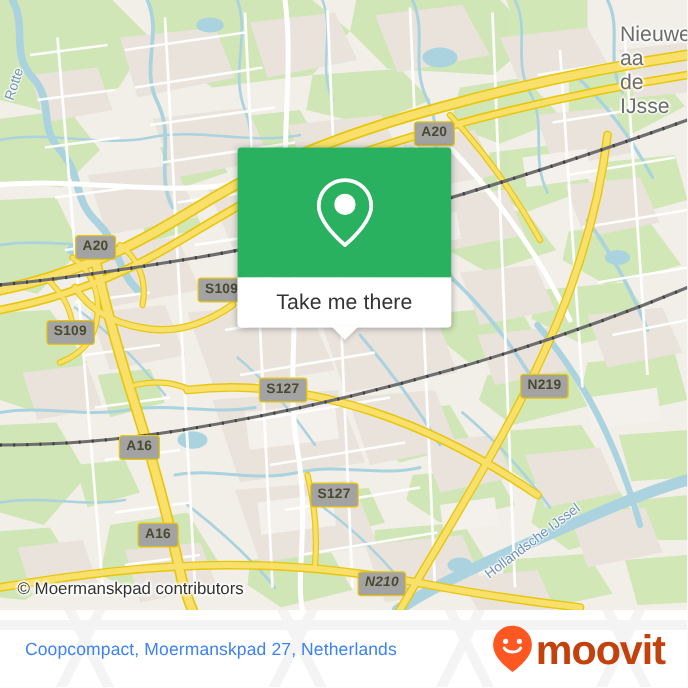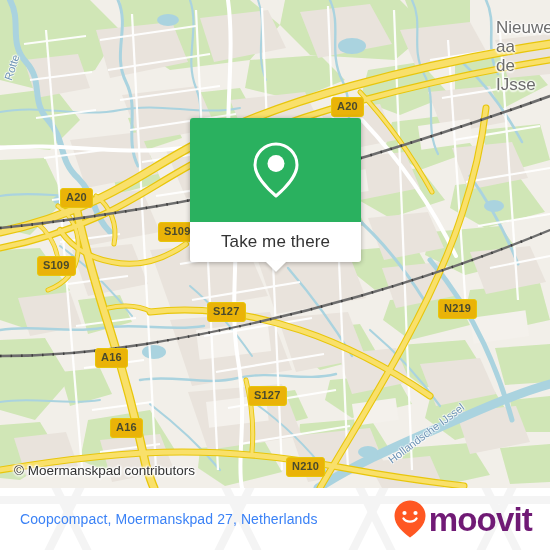--- a/index.html
+++ b/index.html
@@ -35,21 +35,21 @@
     position: absolute;
     left: 0; top: 0;
     width: 550px;
     height: 488px;
     display: block;
   }
 
   
   .shield {
     position: absolute;
-    background: #eab308;
+    background: #a3a3a3;
     border: 1.6px solid #e8c60b;
     border-radius: 3px;
     color: #4a4a2e;
     font-family: "Liberation Sans", sans-serif;
     font-weight: bold;
     font-size: 11px;
     line-height: 1;
     padding: 3px 5px 4px 5px;
     letter-spacing: 0.2px;
     white-space: nowrap;
@@ -175,21 +175,21 @@
     top: 50%;
     transform: translateY(-50%);
     display: flex;
     align-items: center;
     gap: 2px;
   }
   #brand-name {
     font-family: "Liberation Sans", sans-serif;
     font-size: 33px;
     font-weight: bold;
-    color: #701a75;
+    color: #c2410c;
     letter-spacing: -0.8px;
     line-height: 1;
   }
 </style>
 </head>
 <body>
 
 <div id="page">
 
   <div id="map">
@@ -428,25 +428,25 @@
 
     <div class="waterlabel" style="left:2px; top:78px; transform:rotate(-72deg); transform-origin:left top;">Rotte</div>
 
     <div class="waterlabel" style="left:386px; top:456px; transform:rotate(-37deg); transform-origin:left top;">Hollandsche IJssel</div>
 
     <div class="shield" style="left:331px; top:97px;">A20</div>
     <div class="shield" style="left:60px; top:188px;">A20</div>
     <div class="shield" style="left:158px; top:222px;">S109</div>
     <div class="shield" style="left:37px; top:256px;">S109</div>
     <div class="shield" style="left:207px; top:302px;">S127</div>
-    <div class="shield" style="left:438px; top:299px;">N219</div>
+    <div class="shield" style="left:416px; top:299px;">N219</div>
     <div class="shield" style="left:95px; top:348px;">A16</div>
     <div class="shield" style="left:248px; top:386px;">S127</div>
     <div class="shield" style="left:110px; top:418px;">A16</div>
-    <div class="shield" style="left:286px; top:457px;">N210</div>
+    <div class="shield" style="left:286px; top:457px;font-style:italic;">N210</div>
 
     <div id="attribution">© Moermanskpad contributors</div>
 
     <div id="callout">
       <div id="callout-green">
         <svg width="48" height="58" viewBox="0 0 48 58">
           <path d="M24 3 C12.4 3 3 12.4 3 24 C3 34 14 46.5 24 55
                    C34 46.5 45 34 45 24 C45 12.4 35.6 3 24 3 Z" fill="none" stroke="#ffffff" stroke-width="3" stroke-linejoin="round"></path>
           <circle cx="24" cy="22.5" r="8.5" fill="#ffffff"></circle>
         </svg>

